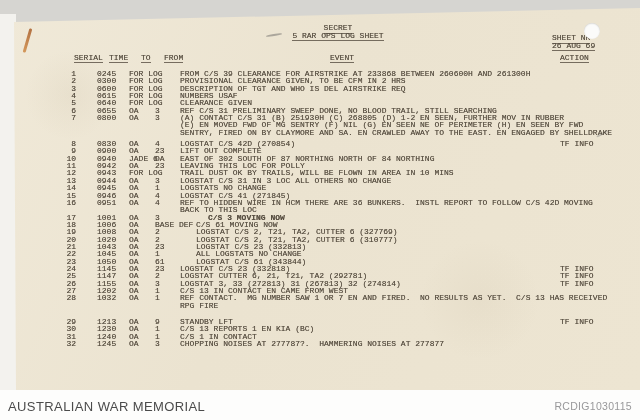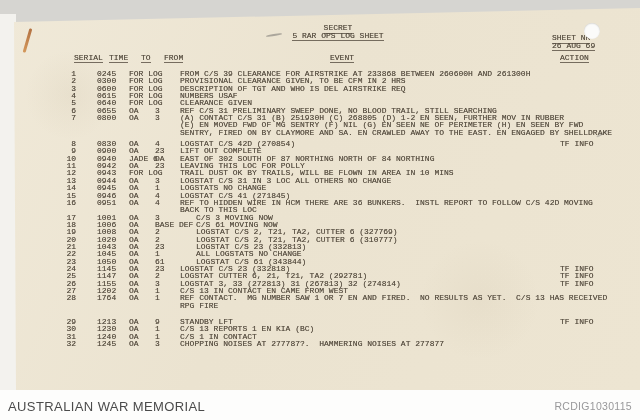--- a/index.html
+++ b/index.html
@@ -214,21 +214,21 @@
         <span class="cell typed c-time">0951</span>
         <span class="cell typed c-to">OA</span>
         <span class="cell typed c-from">4</span>
         <div class="c-event typed"><div class="evline">REF TO HIDDEN WIRE IN HCM THERE ARE 36 BUNKERS.  INSTL REPORT TO FOLLOW C/S 42D MOVING</div><div class="evline">BACK TO THIS LOC</div></div>
       </div>
       <div class="lrow" style="height: 7.35px;">
         <span class="cell typed c-serial">17</span>
         <span class="cell typed c-time">1001</span>
         <span class="cell typed c-to">OA</span>
         <span class="cell typed c-from">3</span>
-        <div class="c-event typed" style="left: 196px;"><div class="evline">C/S 3 MOVING NOW</div></div>
+        <div class="c-event typed" style="left: 208px; font-weight: bold;"><div class="evline">C/S 3 MOVING NOW</div></div>
       </div>
       <div class="lrow" style="height: 7.35px;">
         <span class="cell typed c-serial">18</span>
         <span class="cell typed c-time">1006</span>
         <span class="cell typed c-to">OA</span>
         <span class="cell typed c-from">BASE DEF</span>
         <div class="c-event typed" style="left: 196px;"><div class="evline">C/S 61 MOVING NOW</div></div>
       </div>
       <div class="lrow" style="height: 7.35px;">
         <span class="cell typed c-serial">19</span>
@@ -291,21 +291,21 @@
       </div>
       <div class="lrow" style="height: 7.35px;">
         <span class="cell typed c-serial">27</span>
         <span class="cell typed c-time">1202</span>
         <span class="cell typed c-to">OA</span>
         <span class="cell typed c-from">1</span>
         <div class="c-event typed"><div class="evline">C/S 13 IN CONTACT EN CAME FROM WEST</div></div>
       </div>
       <div class="lrow" style="height: 14.7px;">
         <span class="cell typed c-serial">28</span>
-        <span class="cell typed c-time">1764</span>
+        <span class="cell typed c-time">1032</span>
         <span class="cell typed c-to">OA</span>
         <span class="cell typed c-from">1</span>
         <div class="c-event typed"><div class="evline">REF CONTACT.  MG NUMBER SAW 1 OR 7 EN AND FIRED.  NO RESULTS AS YET.  C/S 13 HAS RECEIVED</div><div class="evline">RPG FIRE</div></div>
       </div>
       <div class="lrow" style="height: 7.35px; margin-top: 9px;">
         <span class="cell typed c-serial">29</span>
         <span class="cell typed c-time">1213</span>
         <span class="cell typed c-to">OA</span>
         <span class="cell typed c-from">9</span>
         <div class="c-event typed"><div class="evline">STANDBY LFT</div></div>

